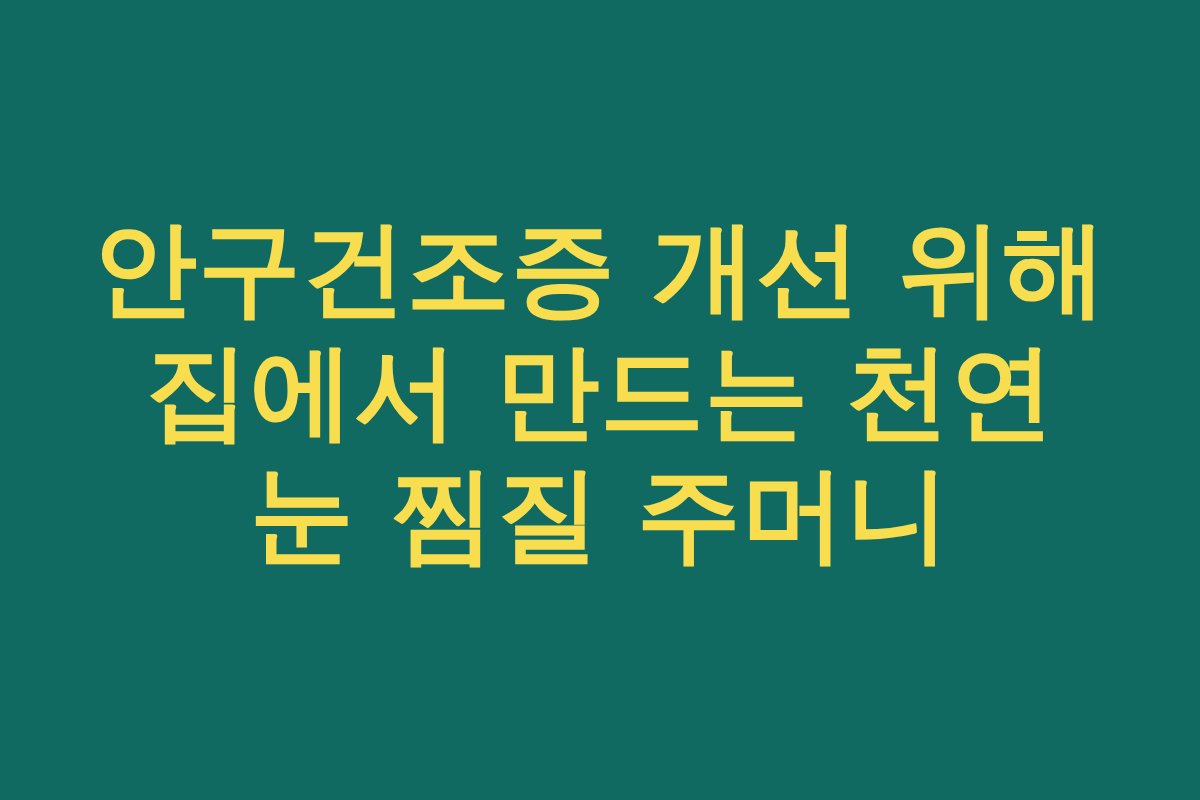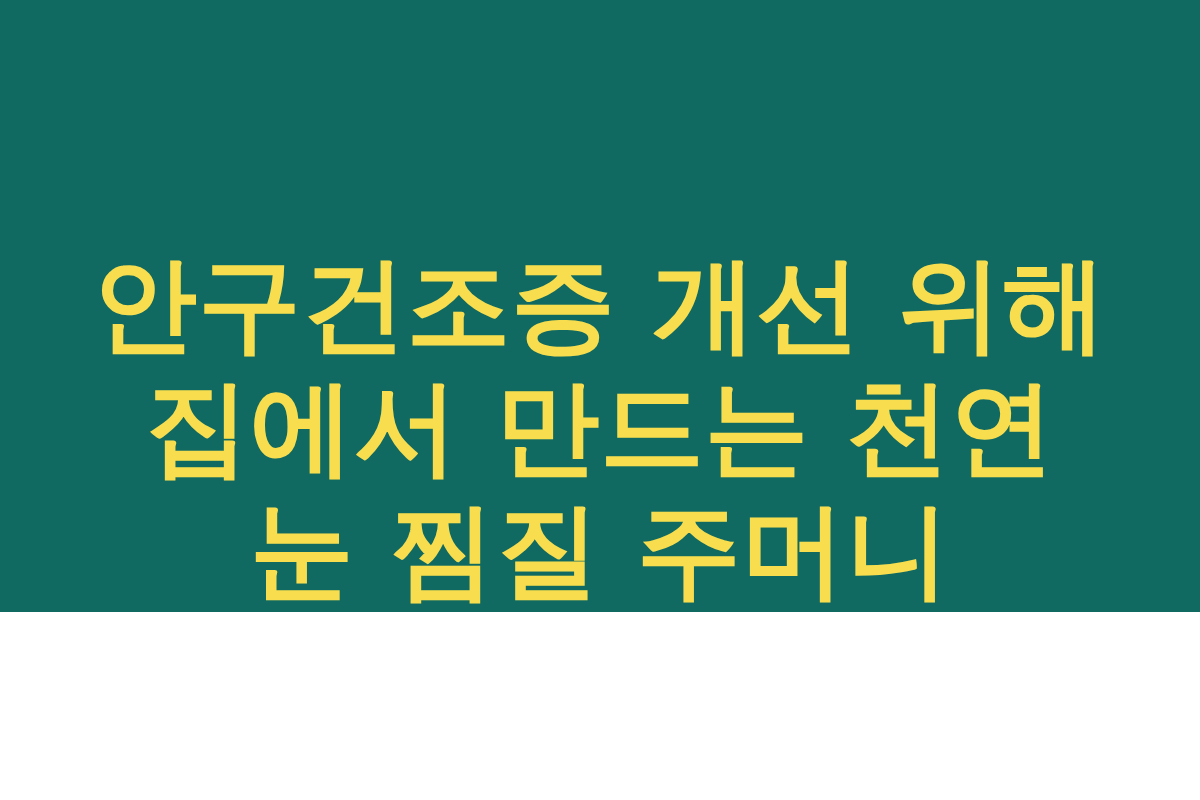--- a/index.html
+++ b/index.html
@@ -11,24 +11,24 @@
   body {
     width: 1200px;
     height: 800px;
     overflow: hidden;
     font-family: "DejaVu Sans", "Liberation Sans", sans-serif;
   }
 
   #card {
     position: relative;
     width: 1200px;
-    height: 612px;
+    height: 800px;
     box-sizing: border-box;
     display: flex;
-    align-items: flex-end;
+    align-items: center;
     justify-content: center;
     background: #106a62;
   }
 
   #headline-wrap {
     width: 1024px;
     margin-top: -18px;
     display: block;
   }
 

